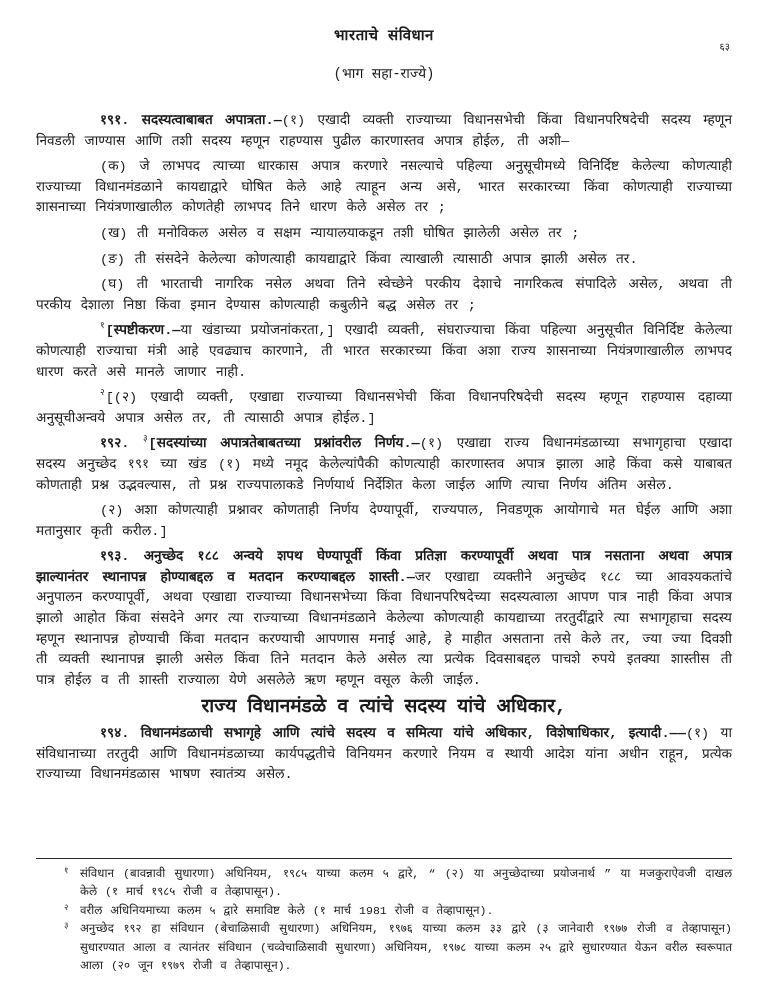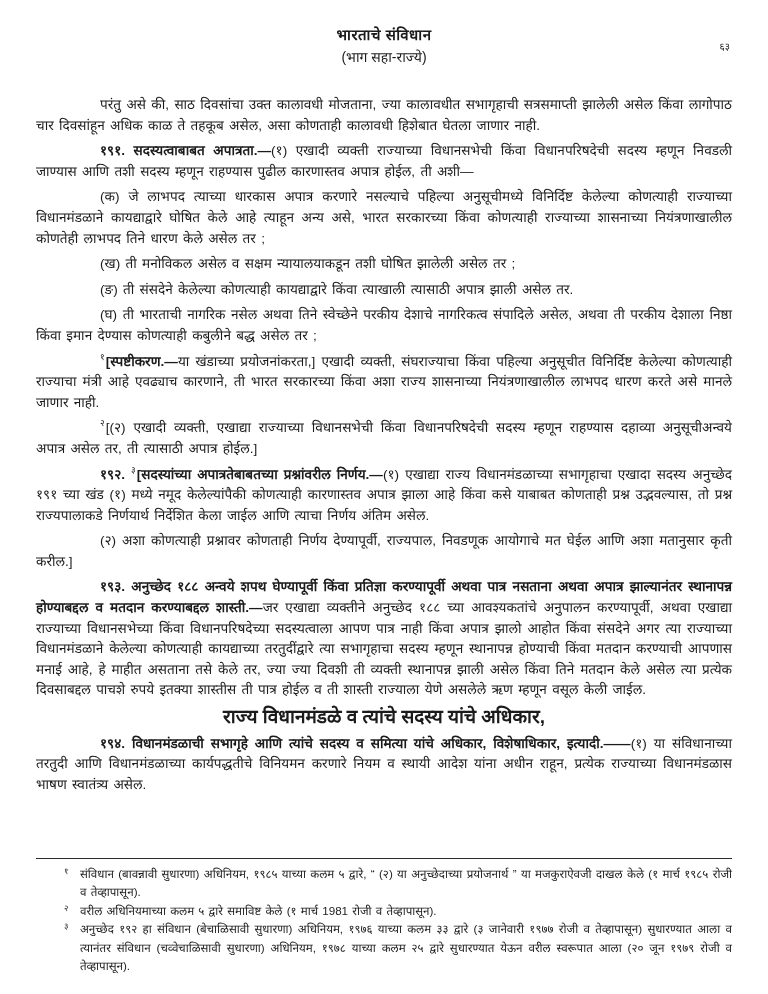--- a/index.html
+++ b/index.html
@@ -2,29 +2,29 @@
 <html lang="mr"><head>
 <meta charset="utf-8">
 <style>
   html,body{margin:0;padding:0;background:#e8e8e8;}
   .page{
     position:relative;
     width:768px;height:994px;
     margin:0 auto;
     background:#ffffff;
     color:#1b1b1b;
-    font-family:Liberation Sans, sans-serif;
+    font-family:Liberation Mono, monospace;
     overflow:hidden;
     box-sizing:border-box;
     padding:24px 36px 0 36px;
   }
   .header{position:relative;text-align:center;height:22px;}
   .header-title{font-weight:bold;font-size:15px;letter-spacing:.5px;}
   .page-number{position:absolute;right:2px;top:15px;font-size:10px;font-weight:normal;}
-  .part-caption{text-align:center;font-size:14px;margin-top:1px;}
+  .part-caption{text-align:center;font-size:14px;margin-top:17px;}
   .body-text{margin-top:29px;}
   p.para{
     font-size:13.6px;
     line-height:20.6px;
     text-align:justify;
     text-indent:64px;
     margin:0 0 5px 0;
     word-spacing:1.5px;
   }
   p.para b{font-weight:bold;}
@@ -52,21 +52,20 @@
 
   <div class="header">
     <span class="header-title">भारताचे संविधान</span>
     <span class="page-number">६३</span>
   </div>
 
   <div class="part-caption">(भाग सहा-राज्ये)</div>
 
   <div class="body-text">
 
-    <p class="para">परंतु असे की, साठ दिवसांचा उक्त कालावधी मोजताना, ज्या कालावधीत सभागृहाची सत्रसमाप्ती झालेली असेल किंवा लागोपाठ चार दिवसांहून अधिक काळ ते तहकूब असेल, असा कोणताही कालावधी हिशेबात घेतला जाणार नाही.</p>
 
     <p class="para"><b class="artnum">१९१.</b> <b>सदस्यत्वाबाबत अपात्रता.—</b><span>(१) एखादी व्यक्ती राज्याच्या विधानसभेची किंवा विधानपरिषदेची सदस्य म्हणून निवडली जाण्यास आणि तशी सदस्य म्हणून राहण्यास पुढील कारणास्तव अपात्र होईल, ती अशी—</span></p>
 
     <p class="para"><span>(क)</span> <span>जे लाभपद त्याच्या धारकास अपात्र करणारे नसल्याचे पहिल्या अनुसूचीमध्ये विनिर्दिष्ट केलेल्या कोणत्याही राज्याच्या विधानमंडळाने कायद्याद्वारे घोषित केले आहे त्याहून अन्य असे, भारत सरकारच्या किंवा कोणत्याही राज्याच्या शासनाच्या नियंत्रणाखालील कोणतेही लाभपद तिने धारण केले असेल तर ;</span></p>
 
     <p class="para"><span>(ख)</span> <span>ती मनोविकल असेल व सक्षम न्यायालयाकडून तशी घोषित झालेली असेल तर ;</span></p>
 
 
     <p class="para"><span>(ङ)</span> <span>ती संसदेने केलेल्या कोणत्याही कायद्याद्वारे किंवा त्याखाली त्यासाठी अपात्र झाली असेल तर.</span></p>
 

